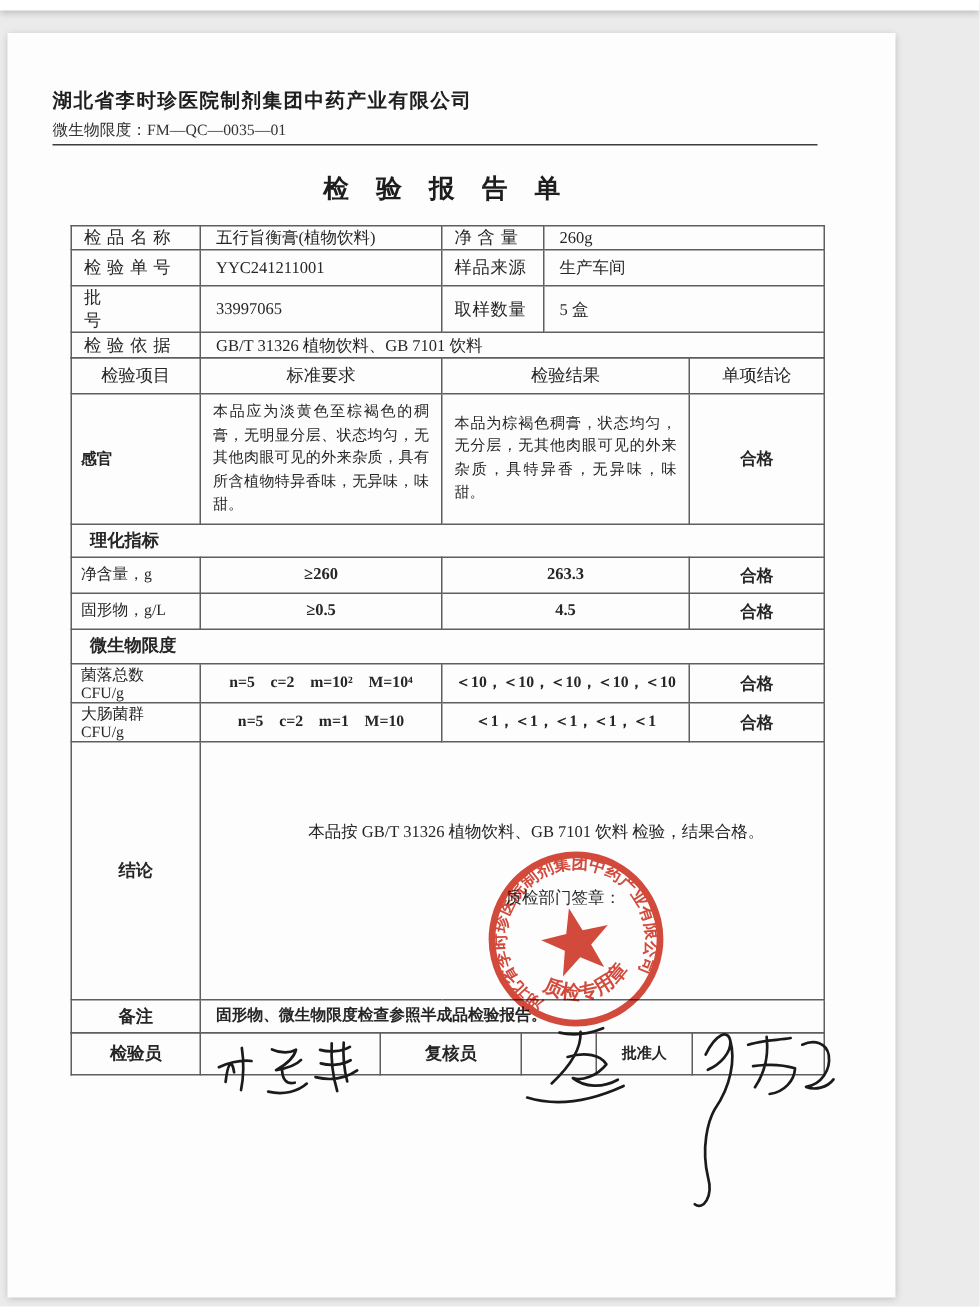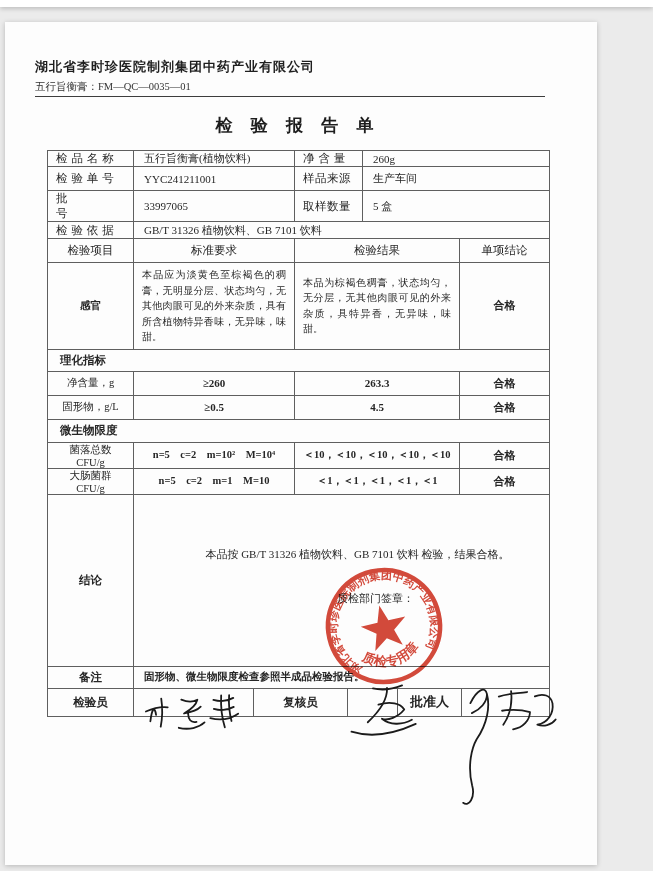--- a/index.html
+++ b/index.html
@@ -21,42 +21,42 @@
   .tables{position:absolute;left:42px;top:128px;width:502px;}
   table{border-collapse:collapse;table-layout:fixed;width:502px;font-size:11px;color:#262626;}
   table+table{margin-top:-1px;}
   td{border:1px solid #5f5f5f;padding:0 6px;vertical-align:middle;overflow:visible;}
   td.lab{padding-left:8px;font-size:11.5px;letter-spacing:0.5px;}
   td.val{padding-left:10px;}
   td.ctr{text-align:center;font-weight:bold;}
   td.hdr{text-align:center;font-size:11.5px;padding:3px 2px;}
   td.longtxt{font-size:10px;line-height:15.5px;padding:4px 8px;text-align:justify;}
   td.sect{font-weight:bold;padding-left:12px;font-size:11.5px;}
-  td.item{text-align:center;font-size:10.5px;font-family:Liberation Serif, serif;}
+  td.item{font-size:10.5px;font-family:Liberation Serif, serif;}
   .bold{font-weight:bold;}
   .concl-cell{position:relative;}
   .concl-line{position:absolute;left:16px;top:52px;width:100%;text-align:center;font-size:11px;color:#242424;}
   .sign-label{position:absolute;left:203px;top:96px;font-size:11px;color:#2a2a2a;}
   .stamp{position:absolute;left:187px;top:68px;width:126px;height:126px;
     transform:rotate(-13deg);mix-blend-mode:multiply;opacity:0.92;z-index:3;}
   .sig-cell{position:relative;}
   .sig{position:absolute;pointer-events:none;}
   .sig path{fill:none;stroke:#1b1b1b;stroke-width:1.8;stroke-linecap:round;stroke-linejoin:round;}
   .sig1{left:4px;top:-4px;transform:rotate(-3deg);}
   .sig2{left:-4px;top:-10px;transform:rotate(2deg);}
   .sig3{left:-6px;top:-14px;transform:rotate(3deg);}
 </style>
 </head>
 <body>
 
 <div class="topbar"></div>
 
 <div class="page">
   <div class="company">湖北省李时珍医院制剂集团中药产业有限公司</div>
-  <div class="docno"><span>五行旨衡膏：</span><span>FM—QC—0035—01</span></div>
+  <div class="docno"><span>微生物限度：</span><span>FM—QC—0035—01</span></div>
   <div class="rule"></div>
   <div class="title">检 验 报 告 单</div>
 
   <div class="tables">
 
     <table>
       <colgroup>
           <col style="width:86px">
           <col style="width:161px">
           <col style="width:68px">
@@ -189,21 +189,21 @@
         </td>
         <td class="ctr" style="font-size:11.5px">复核员</td>
         <td class="sig-cell">
           <svg class="sig sig2" width="90" height="75" viewBox="0 0 90 75">
             <path d="M28,10 C38,12 48,10 57,6"></path>
             <path d="M42,9 C43,20 36,32 24,44"></path>
             <path d="M34,26 C46,22 56,24 60,30 C54,38 44,42 38,40 C46,46 58,46 68,40"></path>
             <path d="M8,54 C30,60 52,54 72,44"></path>
           </svg>
         </td>
-        <td class="ctr" style="font-size:13px">批准人</td>
+        <td class="ctr" style="font-size:10px">批准人</td>
         <td class="sig-cell">
           <svg class="sig sig3" width="100" height="150" viewBox="0 0 100 150">
             <path d="M12,30 C18,16 26,12 28,20 C29,28 22,36 14,40 M28,20 C32,32 30,50 20,66 C16,74 12,92 18,112 C22,124 16,134 10,130"></path>
             <path d="M40,22 C50,18 60,18 68,16 M52,16 C54,28 52,40 46,50 M44,36 C54,34 64,34 72,36 C72,44 66,52 56,54"></path>
             <path d="M76,20 C84,16 92,18 94,26 C96,36 90,46 80,48 C86,50 94,48 98,42"></path>
           </svg>
         </td>
       </tr>
     </tbody>
       </table>

